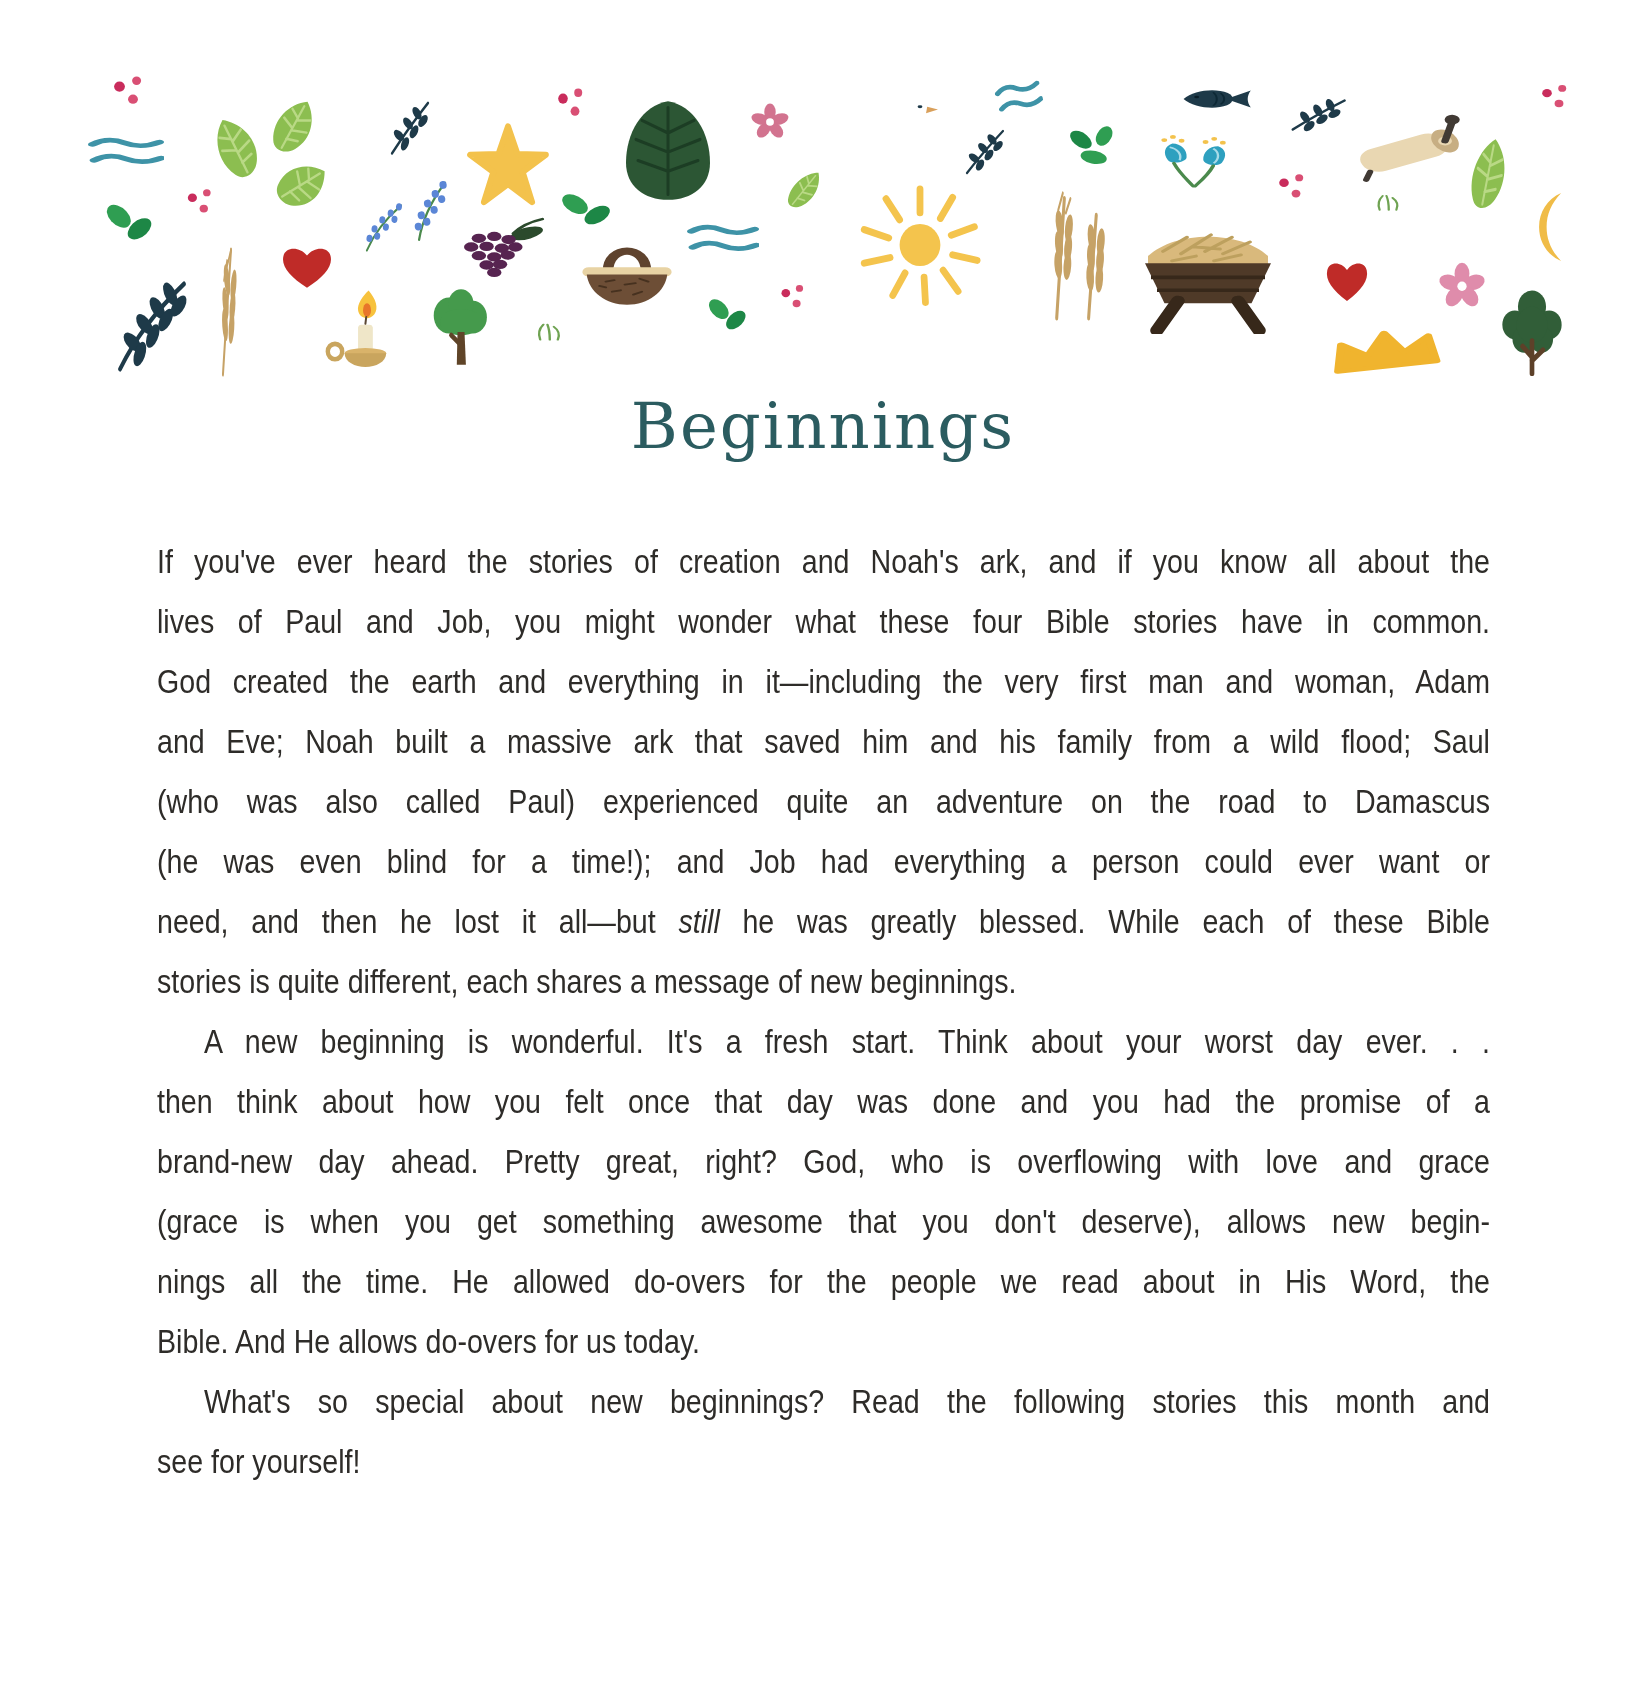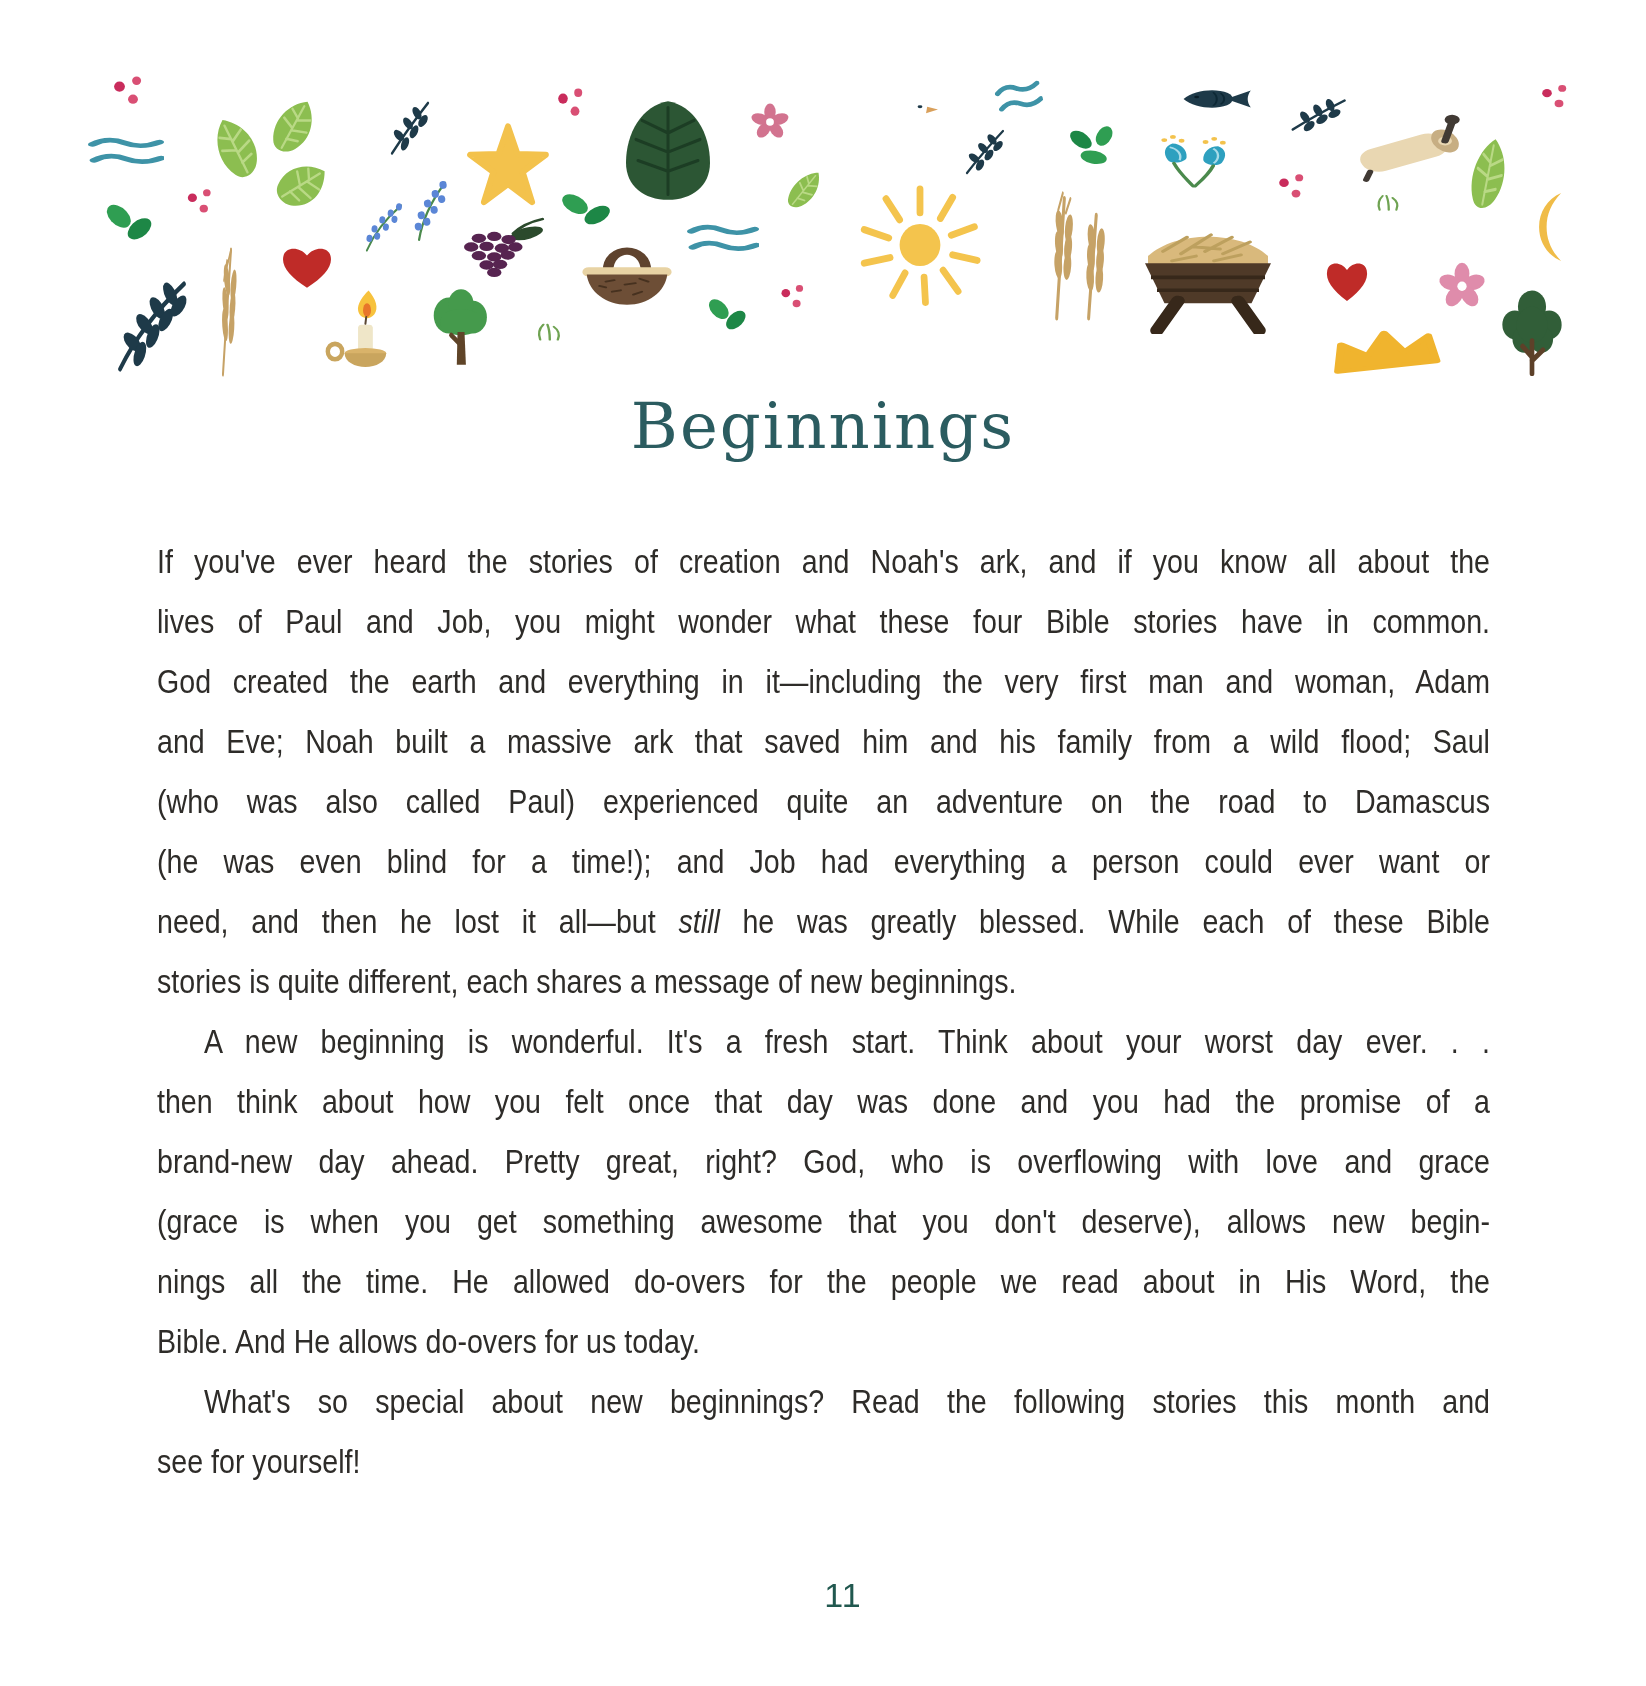--- a/index.html
+++ b/index.html
@@ -453,14 +453,13 @@
         <div class="line"><span>brand-new day ahead. Pretty great, right? God, who is overflowing with love and grace</span></div>
         <div class="line"><span>(grace is when you get something awesome that you don't deserve), allows new begin-</span></div>
         <div class="line"><span>nings all the time. He allowed do-overs for the people we read about in His Word, the</span></div>
         <div class="line para-last"><span>Bible. And He allows do-overs for us today.</span></div>
       </div>
       <div>
         <div class="line indent"><span>What's so special about new beginnings? Read the following stories this month and</span></div>
         <div class="line para-last"><span>see for yourself!</span></div>
       </div>
     </div>
-  <div class="pagenum" style="color: rgb(33, 88, 79);">11</div>
 </div>
 
 </body></html>

